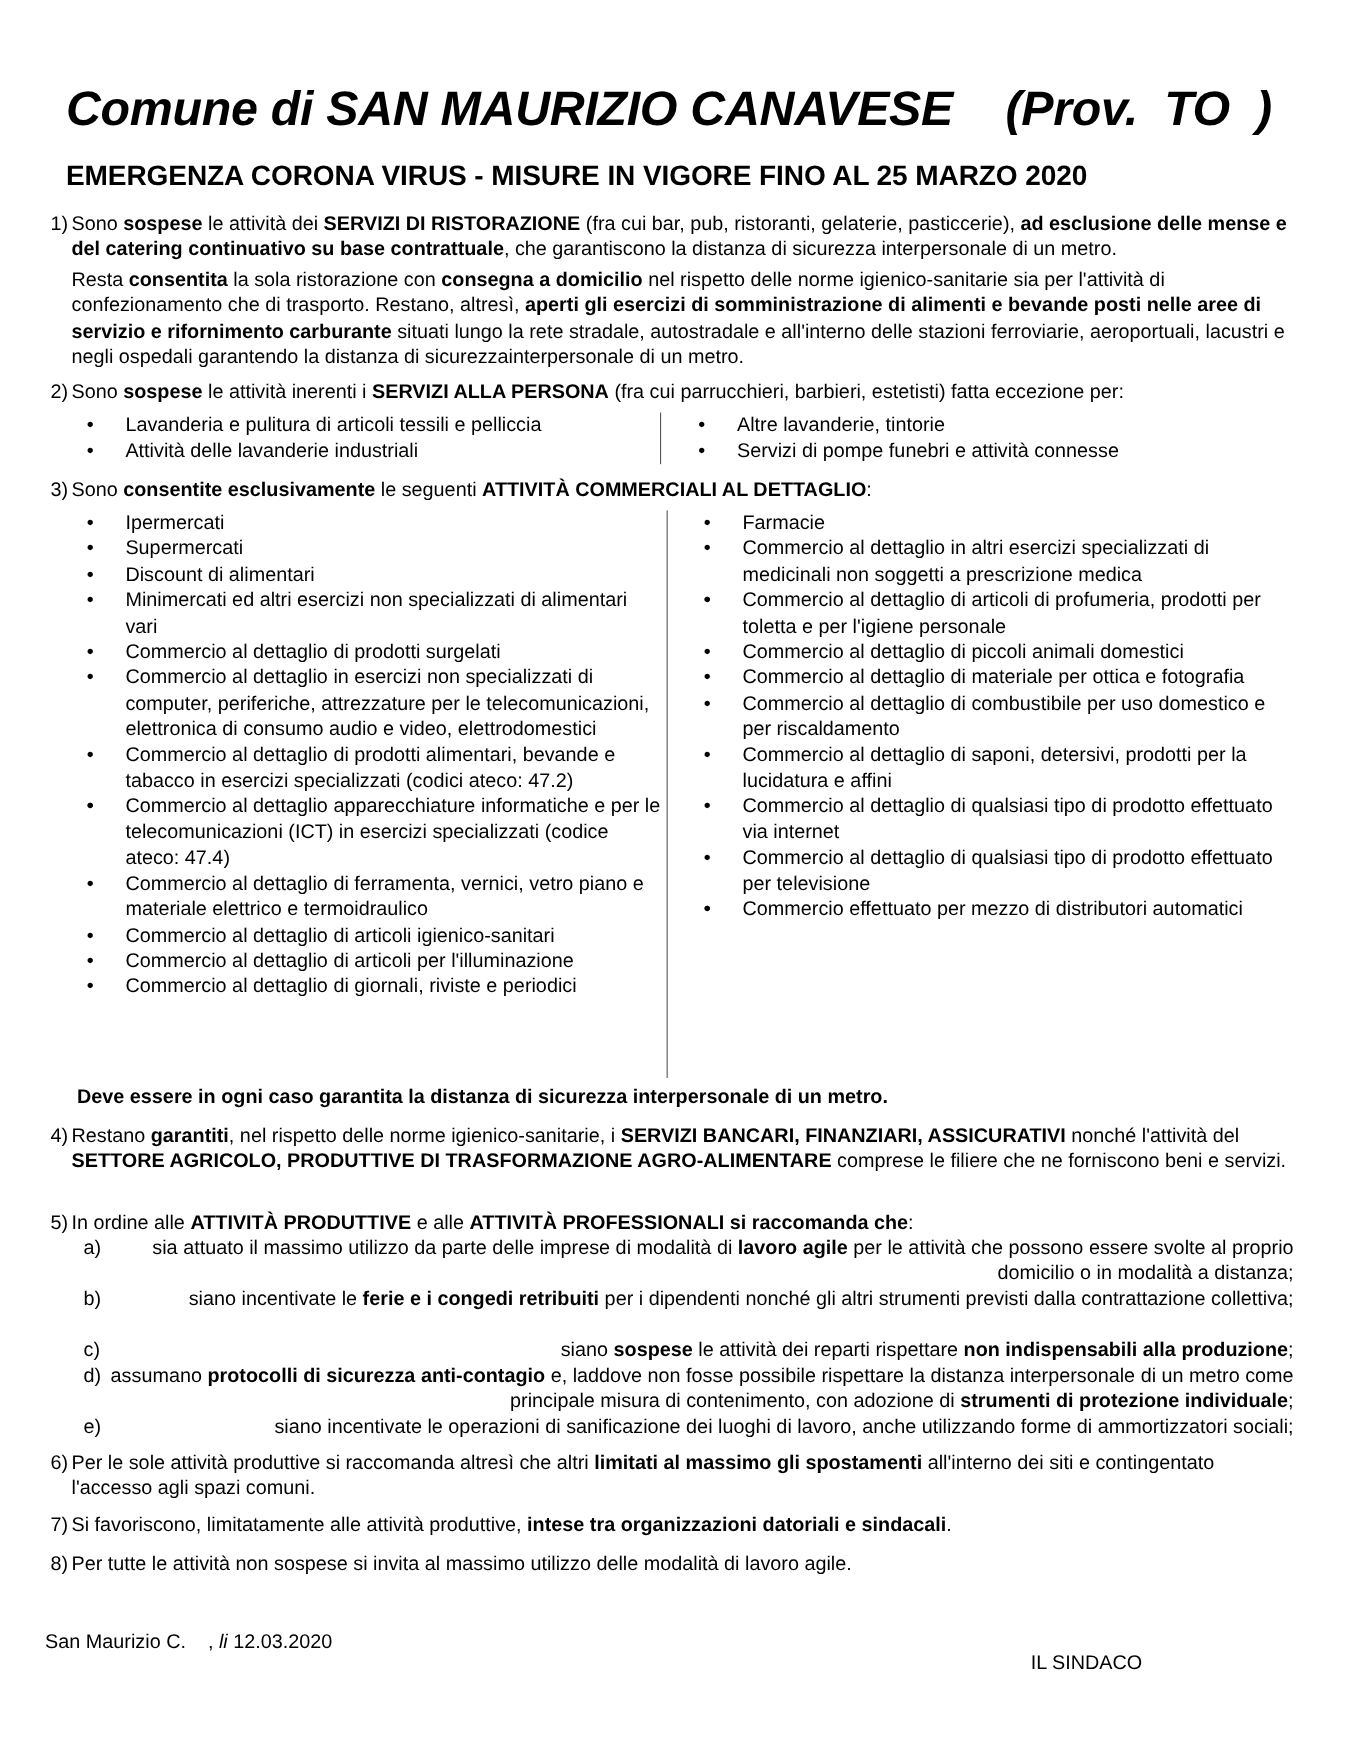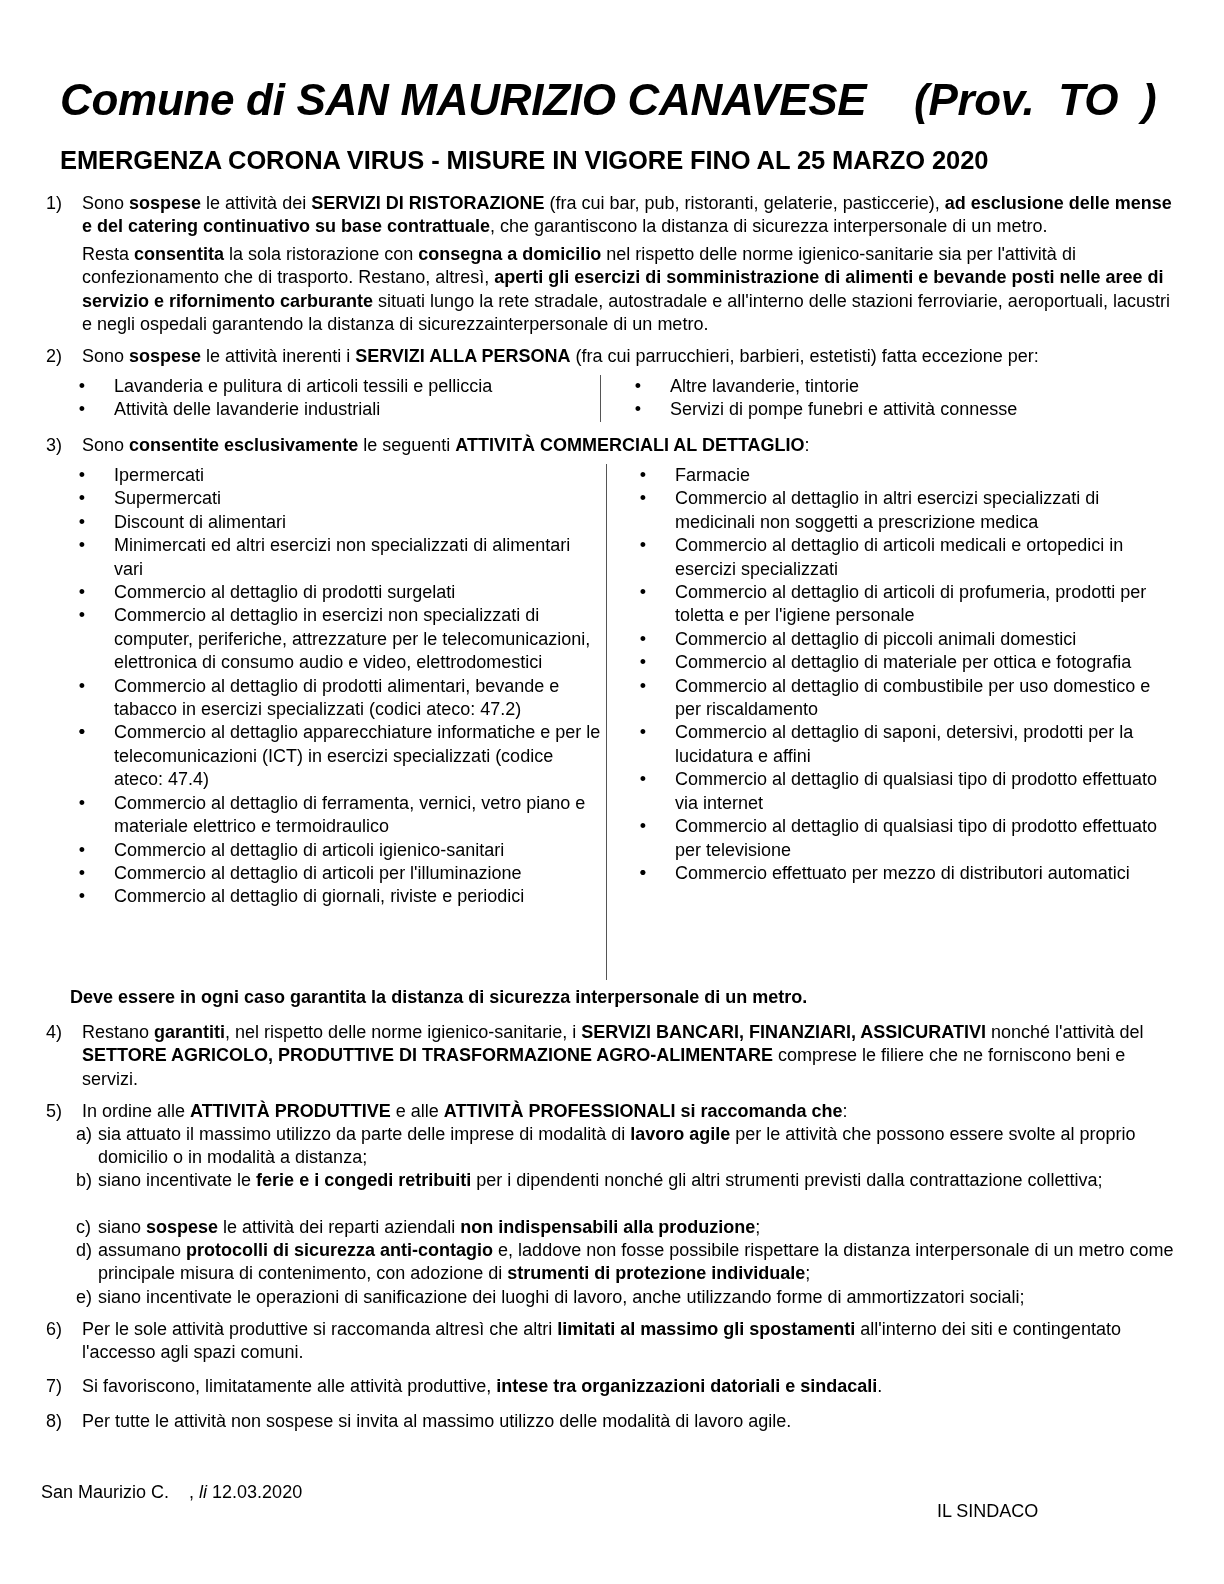--- a/index.html
+++ b/index.html
@@ -3,31 +3,31 @@
 <meta charset="utf-8">
 <style>
   html, body { margin: 0; padding: 0; background: #ffffff; }
   body { width: 1224px; height: 1584px; position: relative; overflow: hidden; color: #000; font-family: "Liberation Sans", sans-serif; }
   .page { position: absolute; left: 0; top: 14px; width: 1224px; height: 1580px; }
   .title { position: absolute; left: 60px; top: 56px; width: 1110px; font-family: "Liberation Sans", sans-serif; font-weight: bold; font-style: italic; font-size: 44px; line-height: 60px; letter-spacing: -0.3px; white-space: pre; }
   .subtitle { position: absolute; left: 60px; top: 128px; width: 1110px; font-weight: bold; font-size: 25.5px; line-height: 36px; letter-spacing: -0.1px; white-space: nowrap; }
   .txt { font-size: 18px; line-height: 23.4px; }
   .section { position: absolute; left: 46px; width: 1130px; }
   .num { position: absolute; left: 0; top: 0; width: 24px; }
-  .body { margin-left: 36px; }
+  .body { margin-left: 19px; }
   b { font-weight: bold; }
   .two-col { position: absolute; }
   .col { position: absolute; top: 0; }
   .col ul { list-style: none; margin: 0; padding: 0; }
   .col li { position: relative; padding-left: 38px; }
   .col li .bullet { position: absolute; left: 0; top: 0; width: 12px; text-align: center; }
   .divider { position: absolute; width: 1px; background: #555; }
   .alpha { position: absolute; left: 0; width: 1130px; }
   .alpha .letter { position: absolute; left: 30px; top: 0; }
-  .alpha .atext { margin-left: 52px; }
+  .alpha .atext { margin-left: 52px; text-align: right; }
   .footer-place { position: absolute; left: 41px; top: 1432px; font-size: 18px; line-height: 23px; white-space: pre; margin-top: 35px; }
   .footer-sign { position: absolute; left: 937px; top: 1454px; font-size: 18px; line-height: 23px; margin-top: 32px; }
 </style>
 </head>
 <body>
 
 <div class="page">
 
   <div class="title">Comune di SAN MAURIZIO CANAVESE    (Prov.  TO  )</div>
   <div class="subtitle">EMERGENZA CORONA VIRUS - MISURE IN VIGORE FINO AL 25 MARZO 2020</div>
@@ -80,21 +80,21 @@
           <li><span class="bullet">•</span><span>Commercio al dettaglio di articoli igienico-sanitari</span></li>
           <li><span class="bullet">•</span><span>Commercio al dettaglio di articoli per l'illuminazione</span></li>
           <li><span class="bullet">•</span><span>Commercio al dettaglio di giornali, riviste e periodici</span></li>
         </ul>
       </div>
     <div class="divider" style="left:530px; top:0; height:516px;"></div>
     <div class="col" style="left:561px; width:520px;">
         <ul>
           <li><span class="bullet">•</span><span>Farmacie</span></li>
           <li><span class="bullet">•</span><span>Commercio al dettaglio in altri esercizi specializzati di medicinali non soggetti a prescrizione medica</span></li>
-          <li><span class="bullet">•</span><span>Commercio al dettaglio di articoli medicali e ortopedici in esercizi specializzati</span></li>
+          <li><span class="bullet">•</span></li>
           <li><span class="bullet">•</span><span>Commercio al dettaglio di articoli di profumeria, prodotti per toletta e per l'igiene personale</span></li>
           <li><span class="bullet">•</span><span>Commercio al dettaglio di piccoli animali domestici</span></li>
           <li><span class="bullet">•</span><span>Commercio al dettaglio di materiale per ottica e fotografia</span></li>
           <li><span class="bullet">•</span><span>Commercio al dettaglio di combustibile per uso domestico e per riscaldamento</span></li>
           <li><span class="bullet">•</span><span>Commercio al dettaglio di saponi, detersivi, prodotti per la lucidatura e affini</span></li>
           <li><span class="bullet">•</span><span>Commercio al dettaglio di qualsiasi tipo di prodotto effettuato via internet</span></li>
           <li><span class="bullet">•</span><span>Commercio al dettaglio di qualsiasi tipo di prodotto effettuato per televisione</span></li>
           <li><span class="bullet">•</span></li>
           <li><span class="bullet">•</span><span>Commercio effettuato per mezzo di distributori automatici</span></li>
         </ul>
@@ -115,21 +115,21 @@
     <div class="alpha" style="top:0;">
       <span class="letter">a)</span>
       <div class="atext"><span>sia attuato il massimo utilizzo da parte delle imprese di modalità di </span><b>lavoro agile</b><span> per le attività che possono essere svolte al proprio domicilio o in modalità a distanza;</span></div>
     </div>
     <div class="alpha" style="top:46px;">
       <span class="letter">b)</span>
       <div class="atext"><span>siano incentivate le </span><b>ferie e i congedi retribuiti</b><span> per i dipendenti nonché gli altri strumenti previsti dalla contrattazione collettiva;</span></div>
     </div>
     <div class="alpha" style="top:93px;">
       <span class="letter">c)</span>
-      <div class="atext"><span>siano </span><b>sospese</b><span> le attività dei reparti aziendali </span><b>non indispensabili alla produzione</b><span>;</span></div>
+      <div class="atext"><span>siano </span><b>sospese</b><span> le attività dei reparti rispettare </span><b>non indispensabili alla produzione</b><span>;</span></div>
     </div>
     <div class="alpha" style="top:116px;">
       <span class="letter">d)</span>
       <div class="atext"><span>assumano </span><b>protocolli di sicurezza anti-contagio</b><span> e, laddove non fosse possibile rispettare la distanza interpersonale di un metro come principale misura di contenimento, con adozione di </span><b>strumenti di protezione individuale</b><span>;</span></div>
     </div>
     <div class="alpha" style="top:163px;">
       <span class="letter">e)</span>
       <div class="atext"><span>siano incentivate le operazioni di sanificazione dei luoghi di lavoro, anche utilizzando forme di ammortizzatori sociali;</span></div>
     </div>
   </div>

